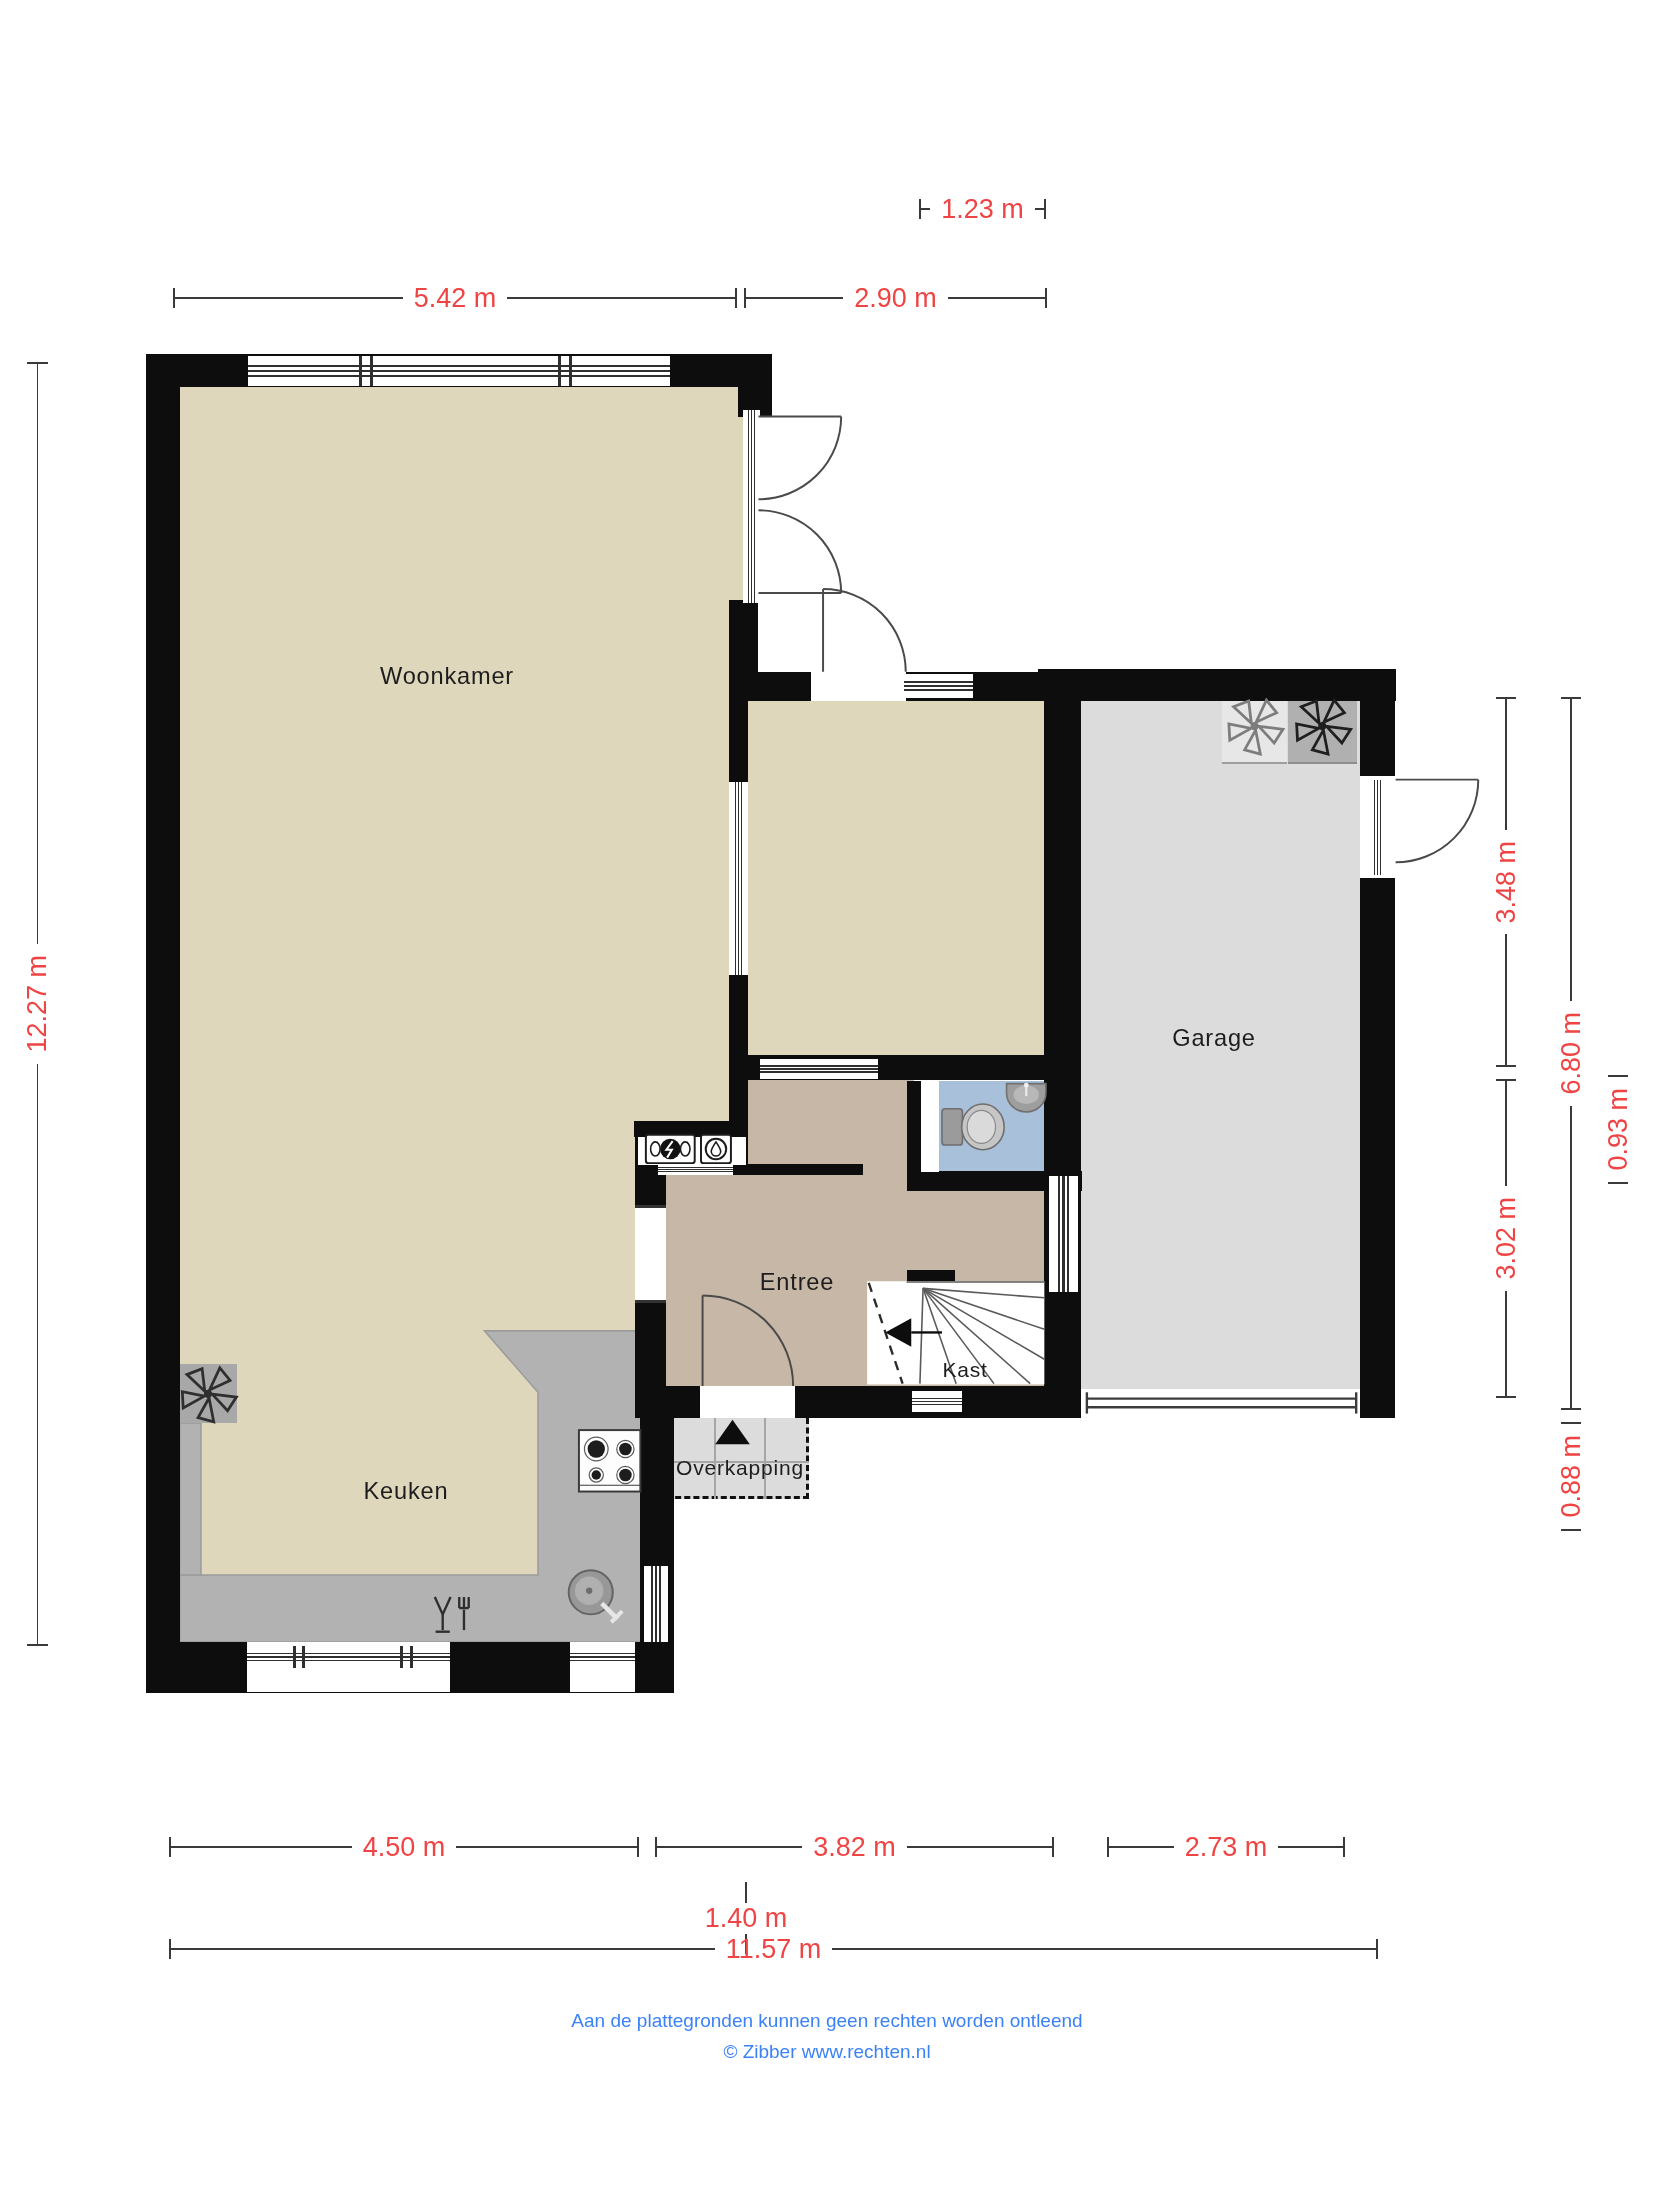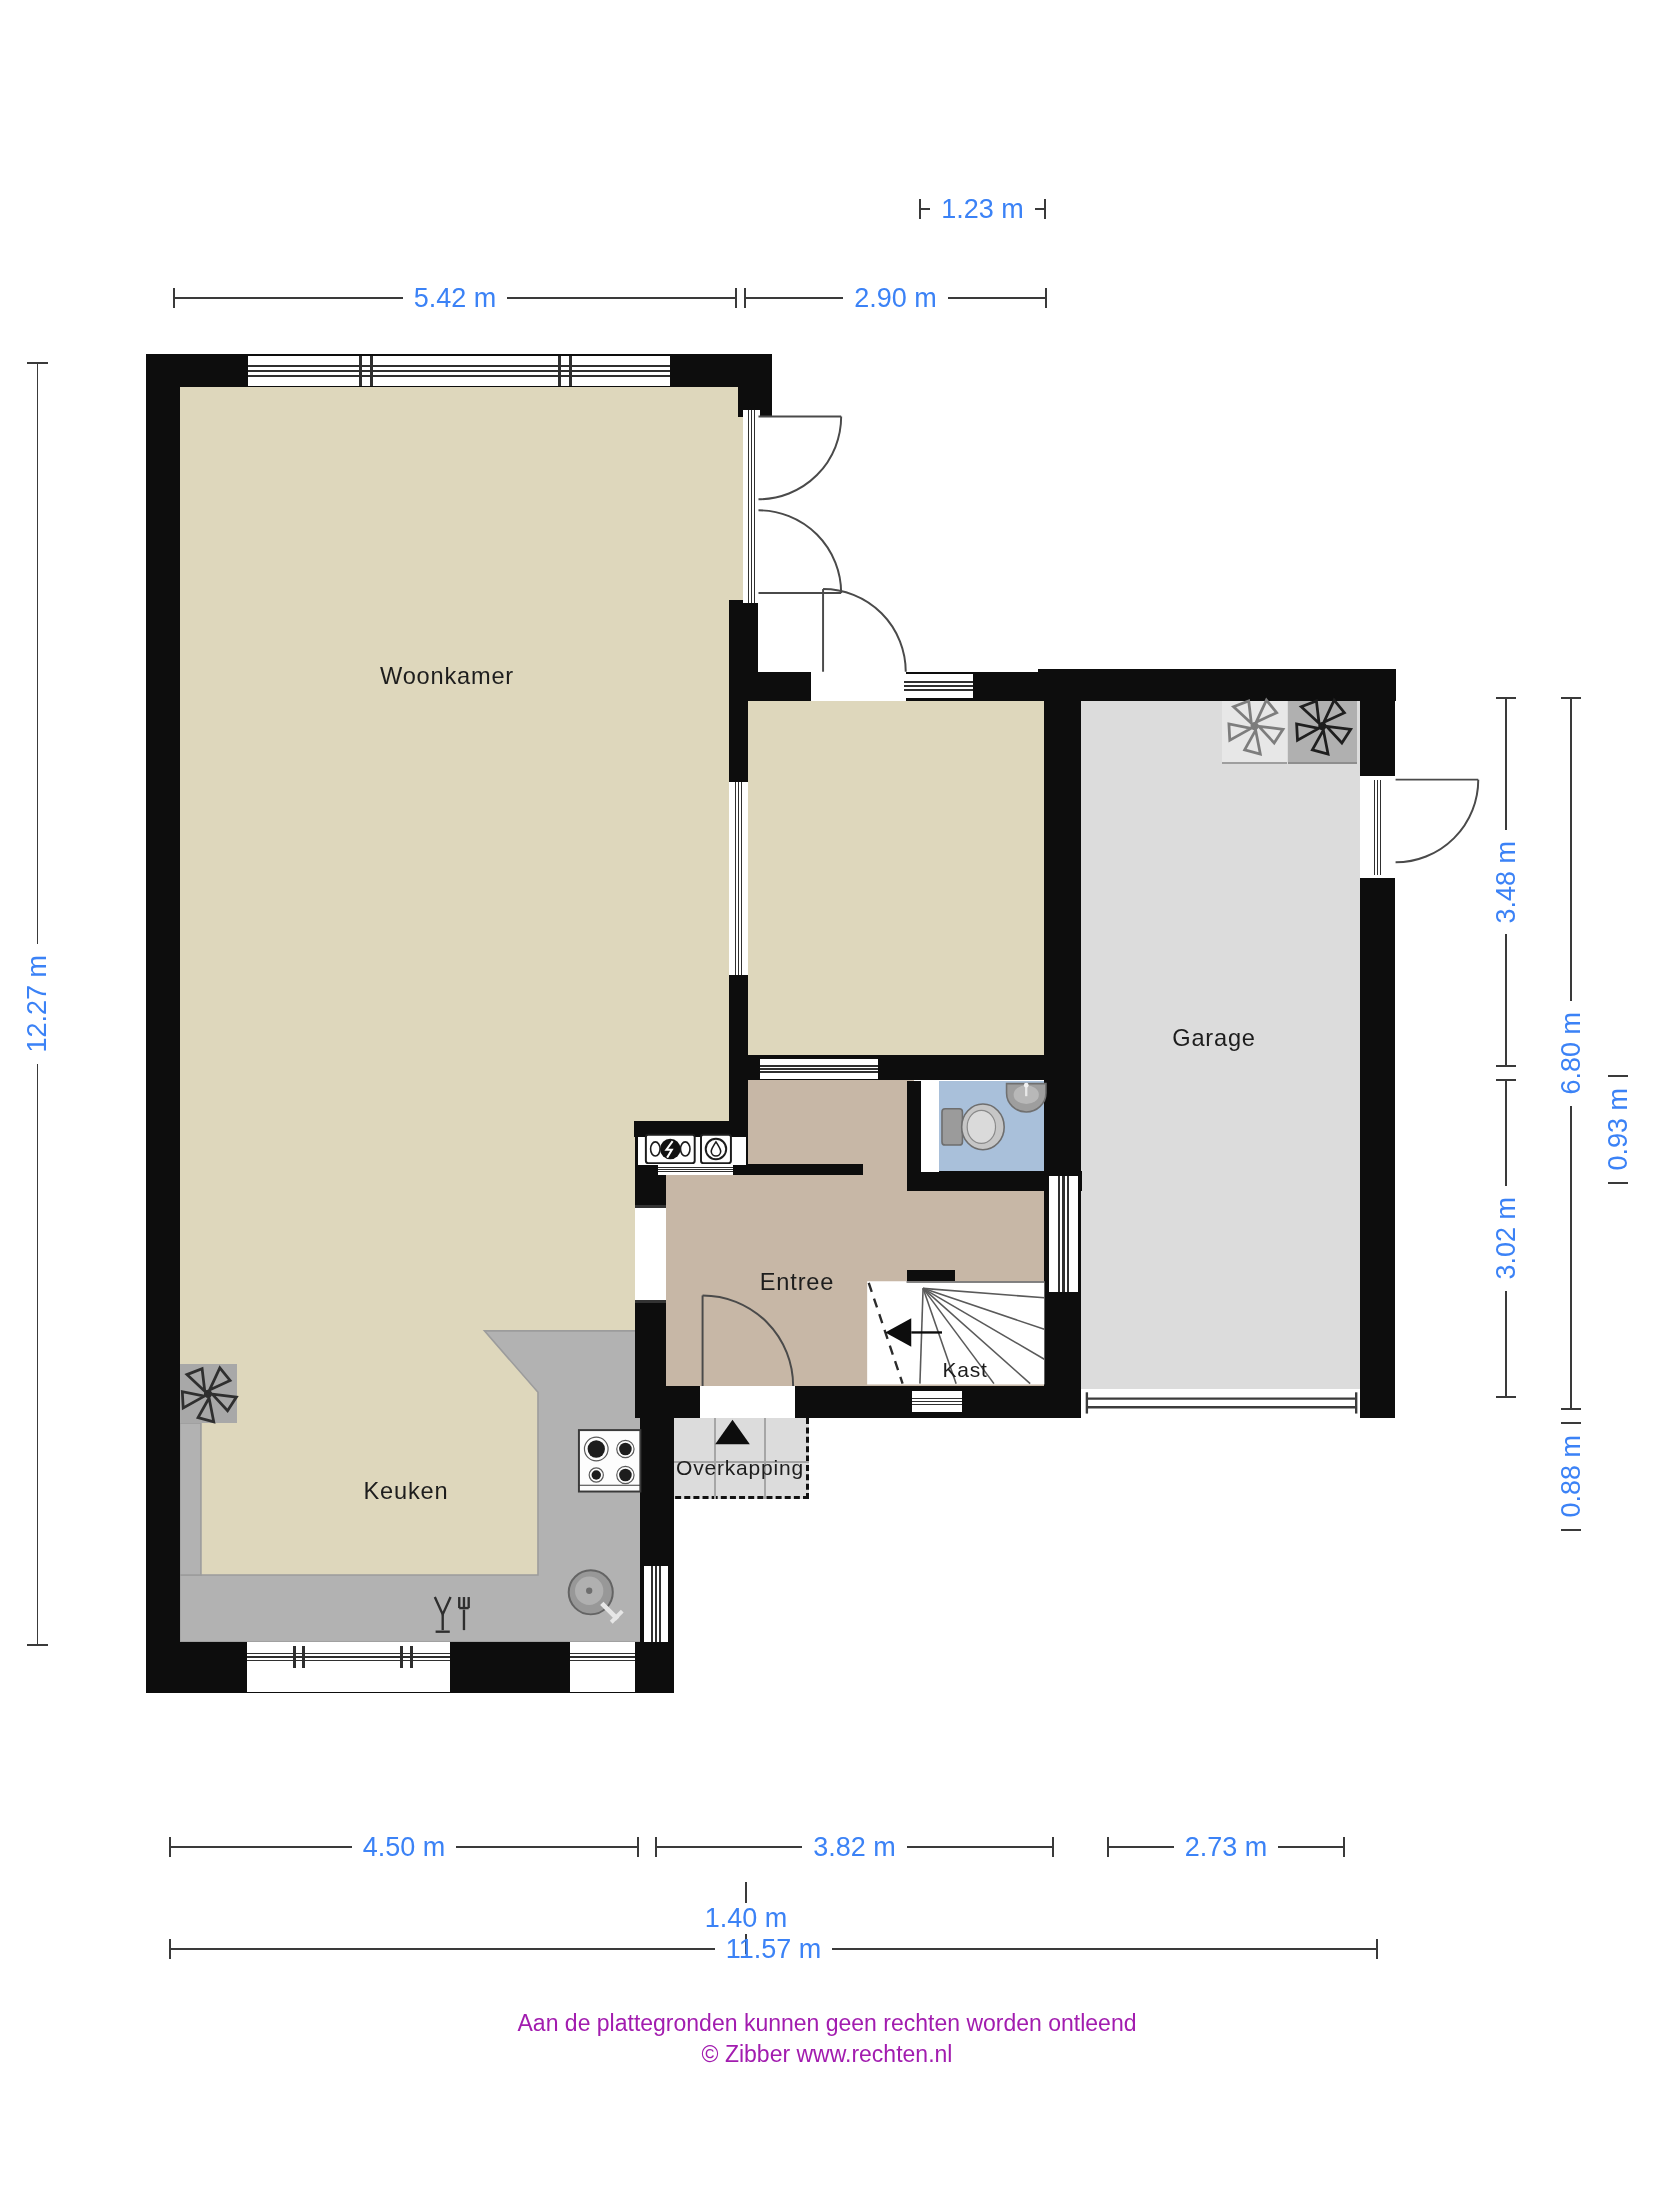--- a/index.html
+++ b/index.html
@@ -14,32 +14,32 @@
   .win-h{background-color:#fff;background-image:linear-gradient(to bottom,
       transparent 0 31%, #2f2f2f 31% 38%, transparent 38% 46%,
       #2f2f2f 46% 54%, transparent 54% 62%, #2f2f2f 62% 69%, transparent 69% 100%);}
   .win-v{background-color:#fff;background-image:linear-gradient(to right,
       transparent 0 31%, #2f2f2f 31% 38%, transparent 38% 46%,
       #2f2f2f 46% 54%, transparent 54% 62%, #2f2f2f 62% 69%, transparent 69% 100%);}
   .mull{position:absolute;background:#2f2f2f;}
   .room-label{position:absolute;transform:translate(-50%,-50%);font-size:23.6px;
       color:#1d1d1d;white-space:nowrap;letter-spacing:0.8px;}
   .room-label.small{font-size:21px;}
-  .dim{position:absolute;display:flex;align-items:center;color:#3b82f6;font-size:27px;}
+  .dim{position:absolute;display:flex;align-items:center;color:#ef4444;font-size:27px;}
   .dim-h{flex-direction:row;}
   .dim-v{flex-direction:column;}
   .dim .t{background:#3a3a3a;flex:0 0 auto;}
   .dim-h .t{width:2.4px;height:20.5px;}
   .dim-v .t{height:2.4px;width:20.5px;}
   .dim .ln{background:#3a3a3a;flex:1 1 auto;}
   .dim-h .ln{height:1.6px;}
   .dim-v .ln{width:1.6px;}
   .dim-h .lbl{padding:0 11px;white-space:nowrap;}
   .dim-v .lbl{padding:11px 0;writing-mode:vertical-rl;transform:rotate(180deg);white-space:nowrap;}
-  .footer-line{position:absolute;left:0;width:1654px;text-align:center;font-size:23px;color:#a21caf;}
+  .footer-line{position:absolute;left:0;width:1654px;text-align:center;font-size:19px;color:#3b82f6;}
   .gridline{position:absolute;background:#a6a6a6;}
 </style>
 </head>
 <body>
 
 <div class="floor" style="left:175px;top:386px;width:569px;height:735px;background:#ded7bc;"></div>
 <div class="floor" style="left:175px;top:386px;width:460px;height:1256px;background:#ded7bc;"></div>
 <div class="floor" style="left:748px;top:701px;width:296px;height:354px;background:#ded7bc;"></div>
 <div class="floor" style="left:666px;top:1175px;width:382px;height:211px;background:#c7b7a6;"></div>
 <div class="floor" style="left:746px;top:1073px;width:168px;height:106px;background:#c7b7a6;"></div>

